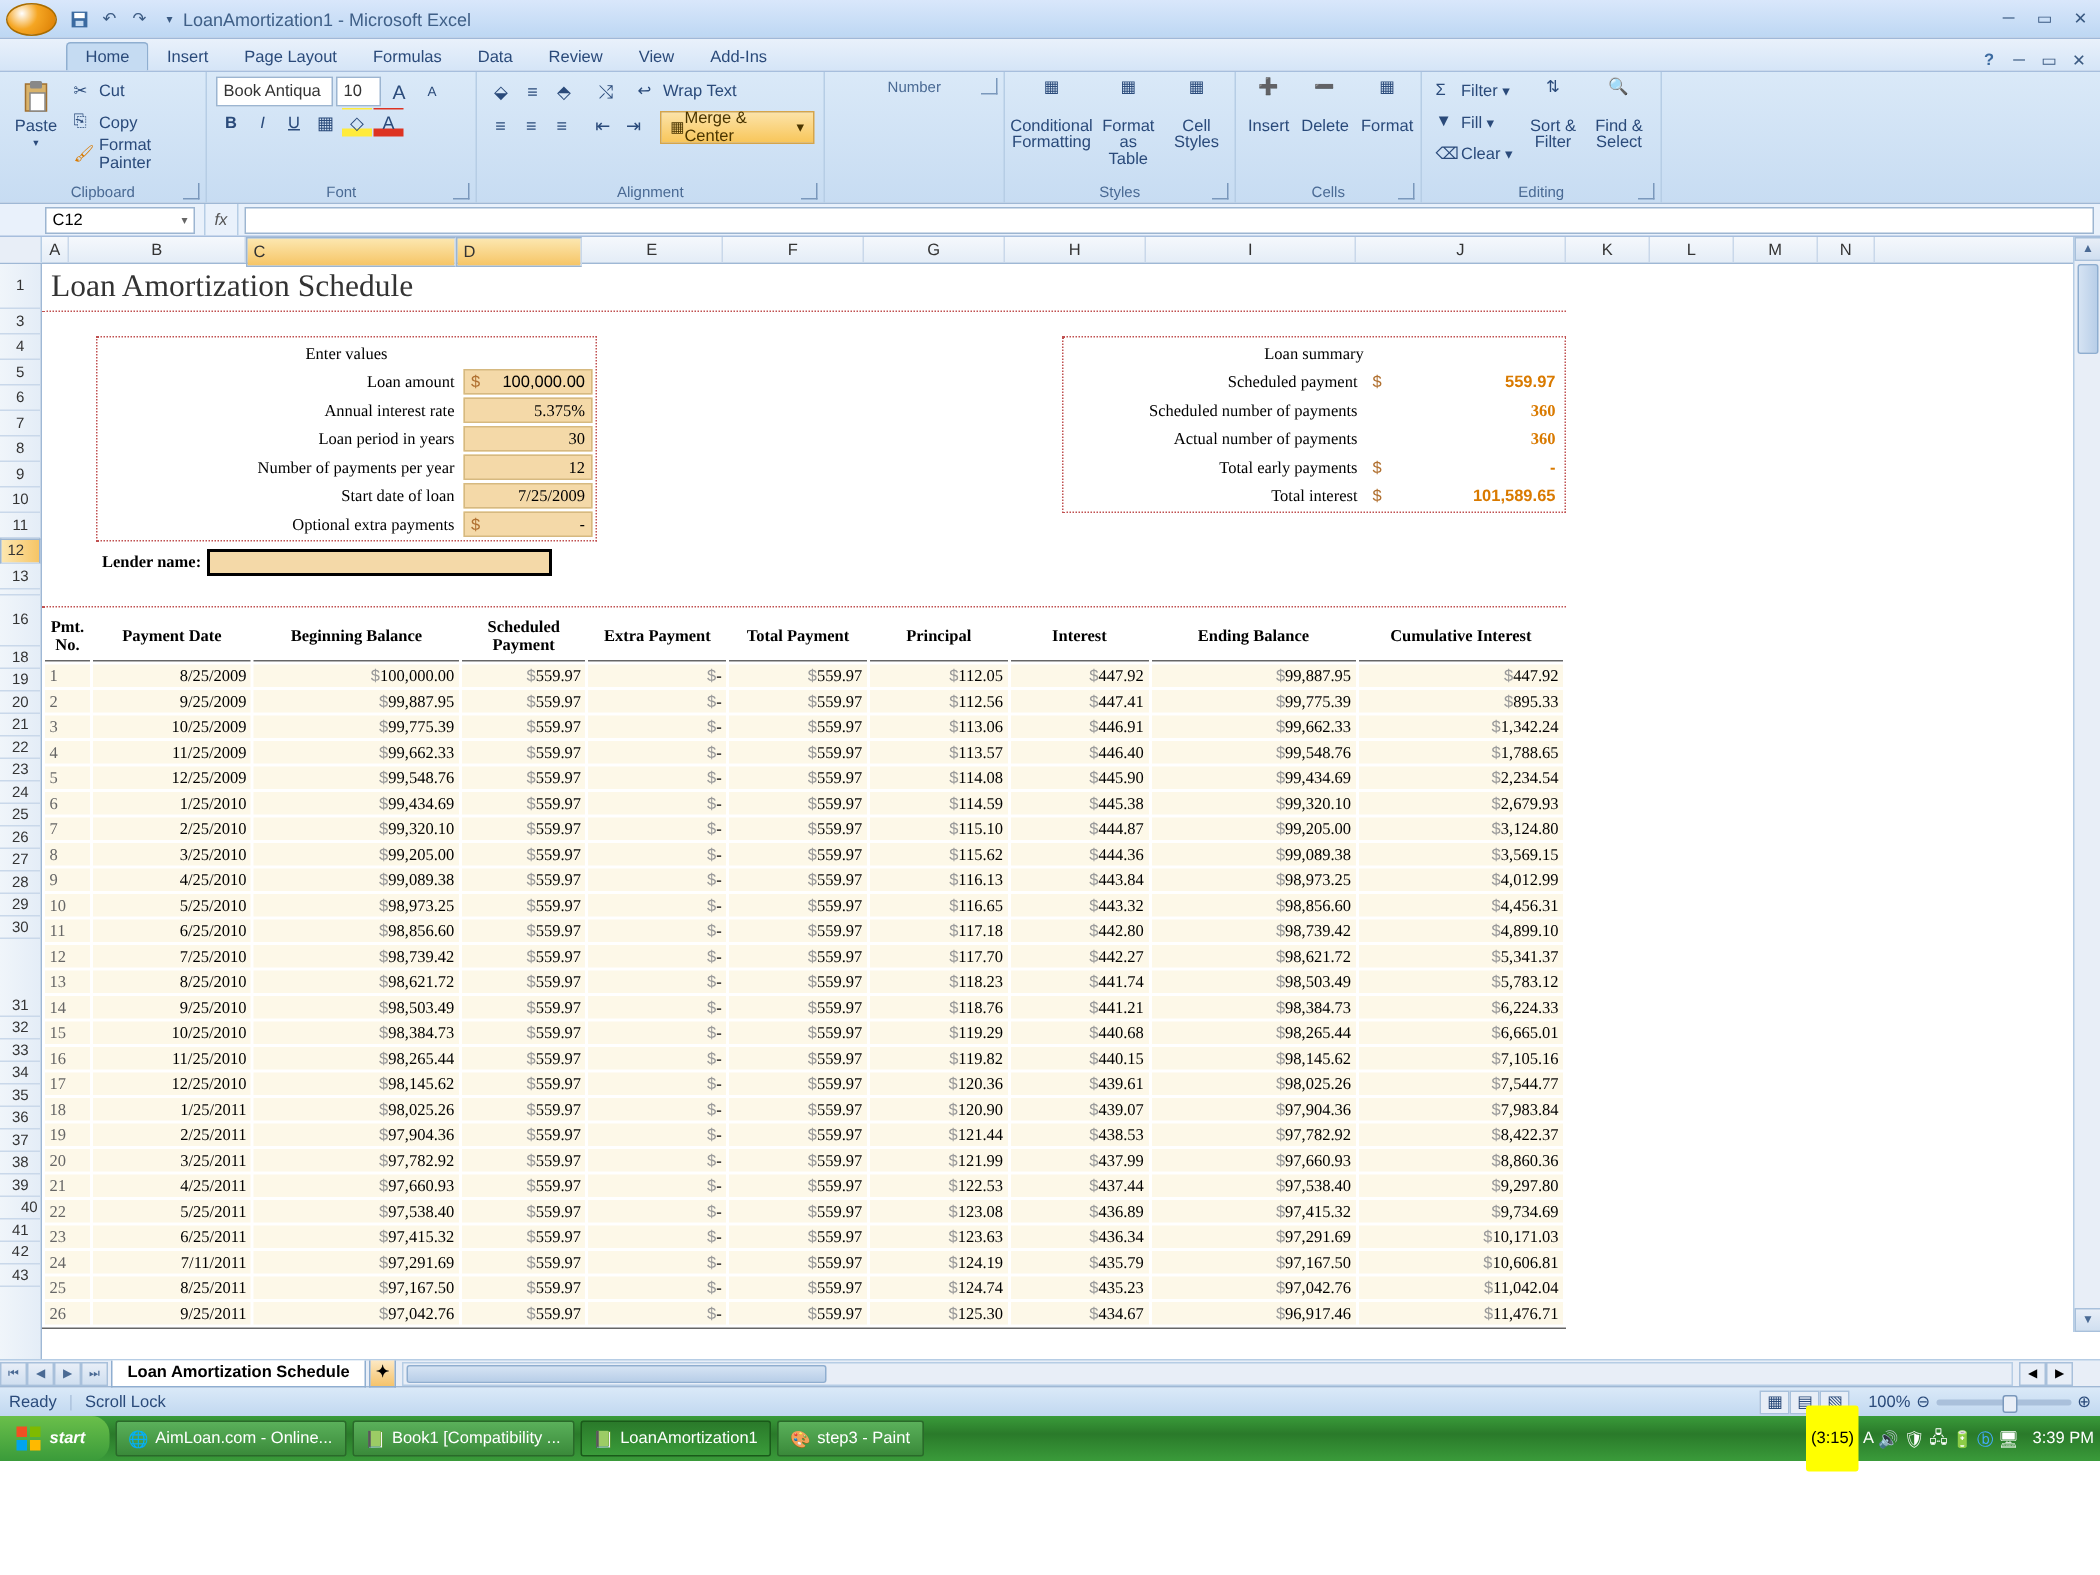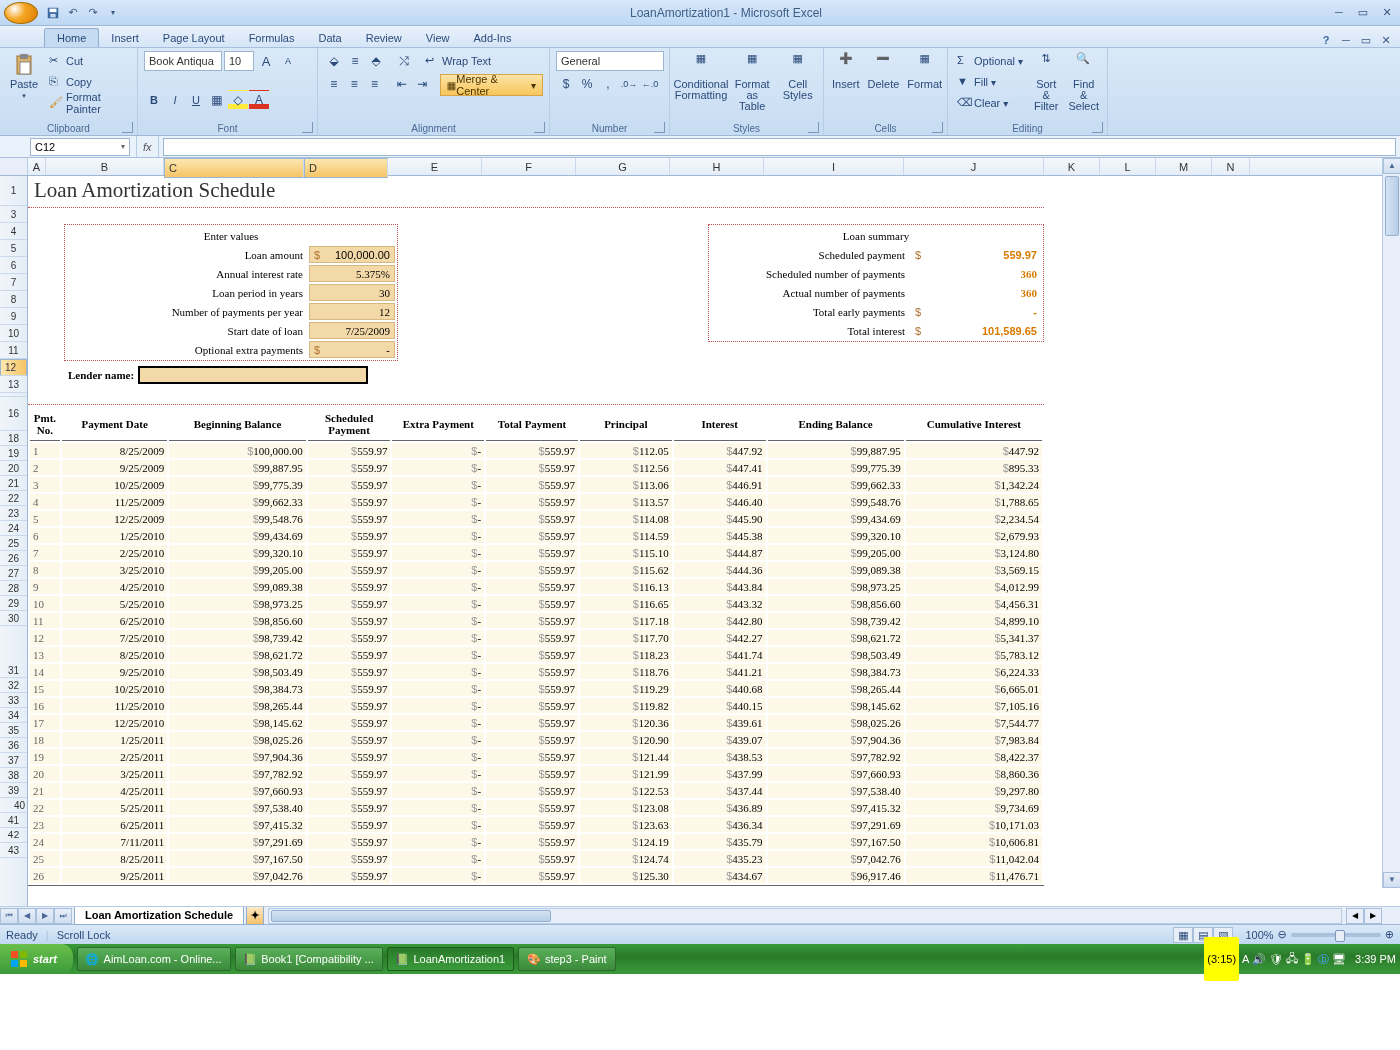--- a/index.html
+++ b/index.html
@@ -4,21 +4,21 @@
 <style>
 *{box-sizing:border-box;margin:0;padding:0;font-family:Tahoma,Arial,sans-serif;font-size:11px;-webkit-user-select:none;user-select:none}
 html,body{width:1400px;height:1050px;overflow:hidden;background:#fff}
 
 
 .titlebar{height:26px;background:linear-gradient(#d9e7fb,#bdd7f3);display:flex;align-items:center;padding:0 4px;border-bottom:1px solid #a0b8d8}
 .office-btn{width:34px;height:22px;border-radius:50%;background:radial-gradient(circle at 30% 30%,#fff,#f5a623 40%,#d97a00);border:1px solid #a86c00;margin-right:6px}
 .qat{display:flex;gap:2px;align-items:center}
 .qat-btn{width:18px;height:18px;display:flex;align-items:center;justify-content:center;color:#3b5a82}
 .qat-btn svg{width:14px;height:14px}
-.title-text{flex:1;text-align:center;color:#3f5f87;font-size:12px}
+.title-text{flex:1;text-align:left;color:#3f5f87;font-size:12px}
 .winbtns{display:flex;gap:6px;color:#3b5a82;font-size:10px}
 .winbtns span{width:18px;text-align:center}
 
 
 .ribbon-tabs{height:22px;background:linear-gradient(#e9f1fb,#d5e5f7);display:flex;align-items:flex-end;padding-left:44px;border-bottom:1px solid #a7bedd}
 .rtab{padding:3px 12px;color:#2a4a7a;cursor:default}
 .rtab.active{background:#c5dbf2;border:1px solid #8faed0;border-bottom:none;border-radius:3px 3px 0 0}
 .rhelp{margin-left:auto;display:flex;gap:4px;padding-right:6px;color:#3b5a82}
 .rhelp span{width:16px;text-align:center}
 
@@ -179,21 +179,21 @@
         <div class="smbtn">
             <span class="ic" style="color:#d97a00">🖌</span>
             <span>Format Painter</span>
           </div>
       </div>
     </div>
     <div class="rgroup-label">Clipboard</div>
   </div>
 
   <div class="rgroup" style="width:180px">
-    <div class="rgroup-body" style="flex-direction:column;gap:19px">
+    <div class="rgroup-body" style="flex-direction:column;gap:1px">
       <div style="display:flex;gap:2px">
         <div class="sel font">Book Antiqua</div>
         <div class="sel size">10</div>
         <div class="sq" style="font-size:13px">A</div>
         <div class="sq" style="font-size:9px">A</div>
       </div>
       <div class="iconrow">
         <div class="sq">
             <b>B</b>
           </div>
@@ -233,30 +233,20 @@
         <div class="sq">⇤</div>
         <div class="sq">⇥</div>
         <div style="width:6px"></div>
         <div class="merge-btn">▦ <span>Merge &amp; Center</span> ▾</div>
       </div>
     </div>
     <div class="rgroup-label">Alignment</div>
   </div>
 
   <div class="rgroup" style="width:120px">
-    <div class="rgroup-body" style="flex-direction:column;gap:3px">
-      <div class="sel" style="width:108px">General</div>
-      <div class="iconrow">
-        <div class="sq">$</div>
-        <div class="sq">%</div>
-        <div class="sq">,</div>
-        <div class="sq" style="font-size:9px">.0→</div>
-        <div class="sq" style="font-size:9px">←.0</div>
-      </div>
-    </div>
     <div class="rgroup-label">Number</div>
   </div>
 
   <div class="rgroup" style="width:154px">
     <div class="rgroup-body">
       <div class="bigbtn" style="width:50px">
           <div class="ic">▦</div>
           <span>Conditional Formatting</span>
         </div>
       <div class="bigbtn" style="width:46px">
@@ -285,21 +275,21 @@
           <div class="ic">▦</div>
           <span>Format</span>
         </div>
     </div>
     <div class="rgroup-label">Cells</div>
   </div>
 
   <div class="rgroup" style="width:160px">
     <div class="rgroup-body">
       <div class="vcol">
-        <div class="smbtn"><span class="ic">Σ</span><span>Optional</span> ▾</div>
+        <div class="smbtn"><span class="ic">Σ</span><span>Filter</span> ▾</div>
         <div class="smbtn"><span class="ic">▼</span><span>Fill</span> ▾</div>
         <div class="smbtn"><span class="ic">⌫</span><span>Clear</span> ▾</div>
       </div>
       <div class="bigbtn" style="width:40px">
           <div class="ic">⇅</div>
           <span>Sort &amp; Filter</span>
         </div>
       <div class="bigbtn" style="width:40px">
           <div class="ic">🔍</div>
           <span>Find &amp; Select</span>

